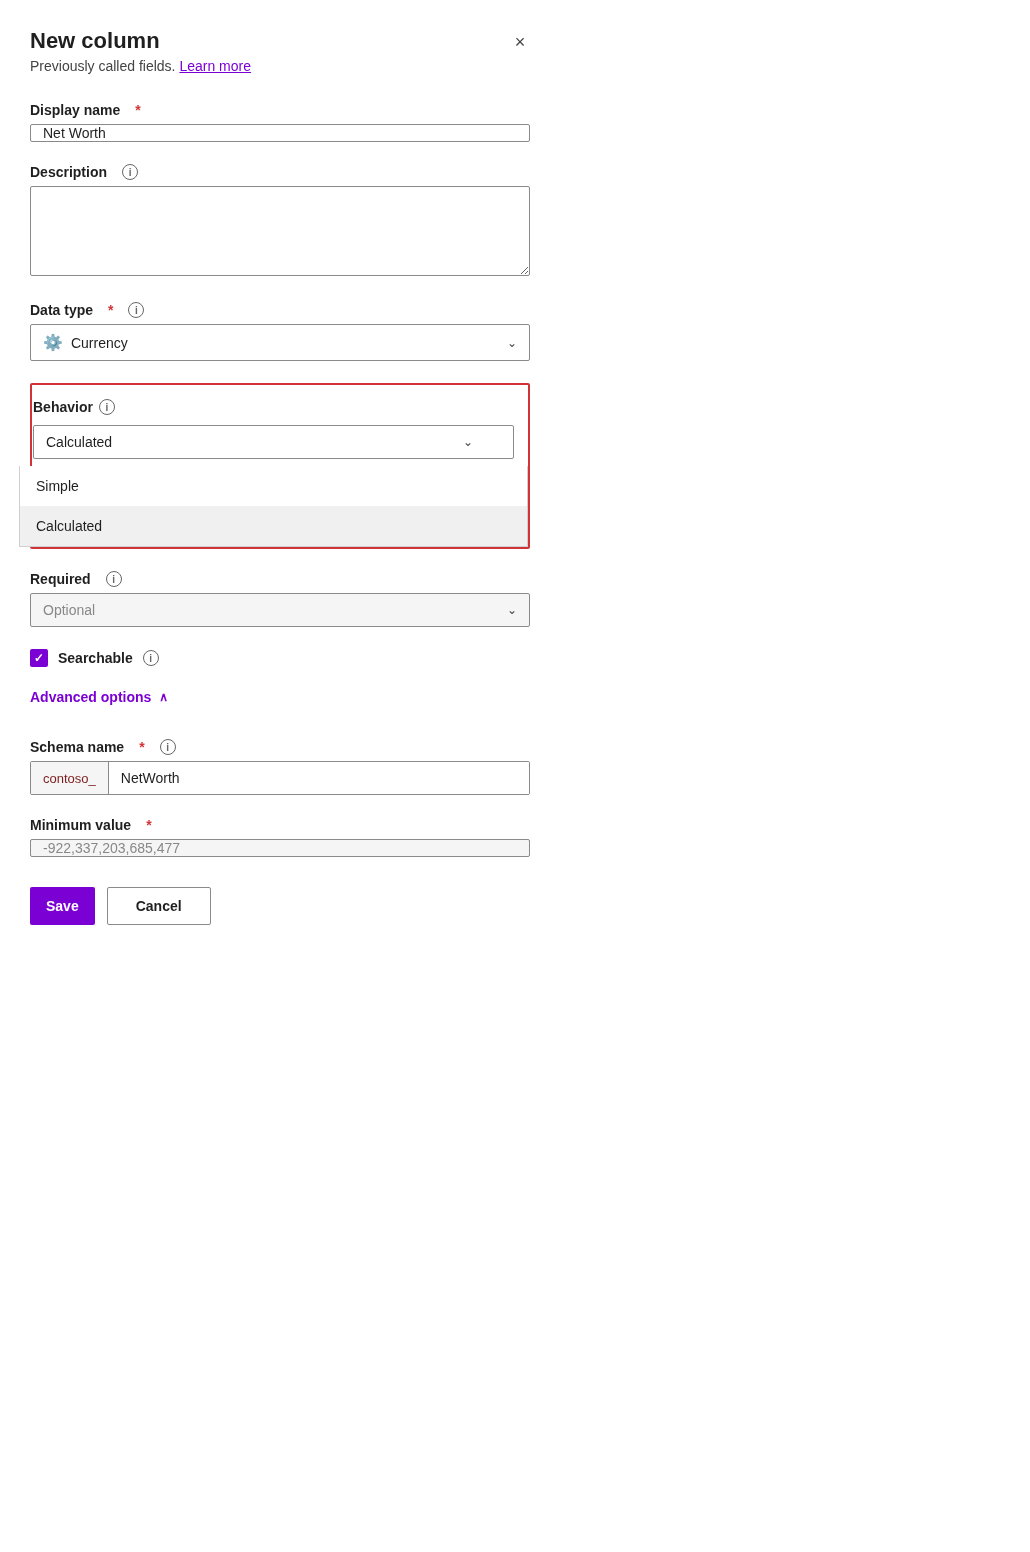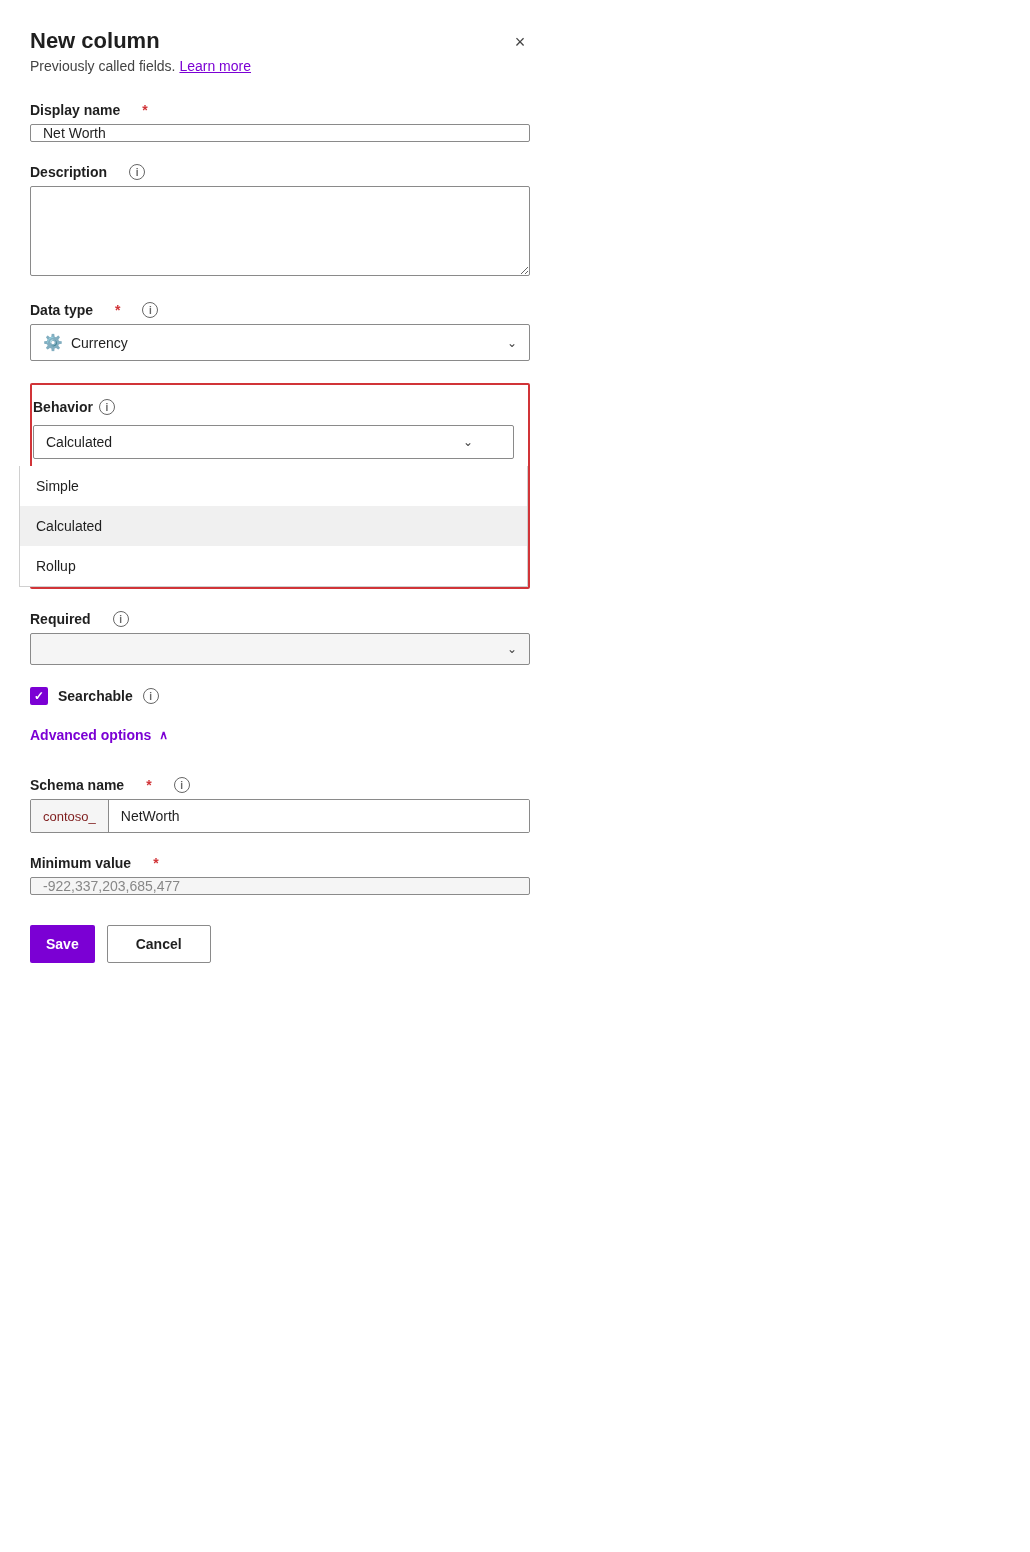--- a/index.html
+++ b/index.html
@@ -46,21 +46,21 @@
       font-size: 18px;
       color: #444;
     }
     .field-label {
       font-size: 14px;
       font-weight: 600;
       color: #1f1f1f;
       margin-bottom: 6px;
       display: flex;
       align-items: center;
-      gap: 22px;
+      gap: 15px;
     }
     .required-star { color: #d13438; }
     .info-icon {
       display: inline-flex;
       align-items: center;
       justify-content: center;
       width: 16px;
       height: 16px;
       border-radius: 50%;
       border: 1.5px solid #666;
@@ -320,30 +320,30 @@
       <span>Behavior</span>
       <span class="info-icon">i</span>
     </div>
     <div class="behavior-dropdown-header">
       <span style="flex:1;">Calculated</span>
       <span class="select-chevron" style="position:static; transform:none; margin-left:auto;">⌄</span>
     </div>
     <div class="dropdown-list">
       <div class="dropdown-item">Simple</div>
       <div class="dropdown-item selected">Calculated</div>
-      <div class="dropdown-item">Rollup</div>
     </div>
   </div>
 
   <div class="form-field">
     <div class="field-label">
       <span>Required</span>
       <span class="info-icon">i</span>
     </div>
     <div class="select-with-icon optional-select">
+      <span class="select-text" style="color:#888;">Optional</span>
       <span class="select-chevron" style="position:static; transform:none; margin-left:auto;">⌄</span>
     </div>
   </div>
 
   <div class="checkbox-row">
     <div class="checkbox-custom">
       <span class="checkmark">✓</span>
     </div>
     <span class="checkbox-label">Searchable</span>
     <span class="info-icon">i</span>

